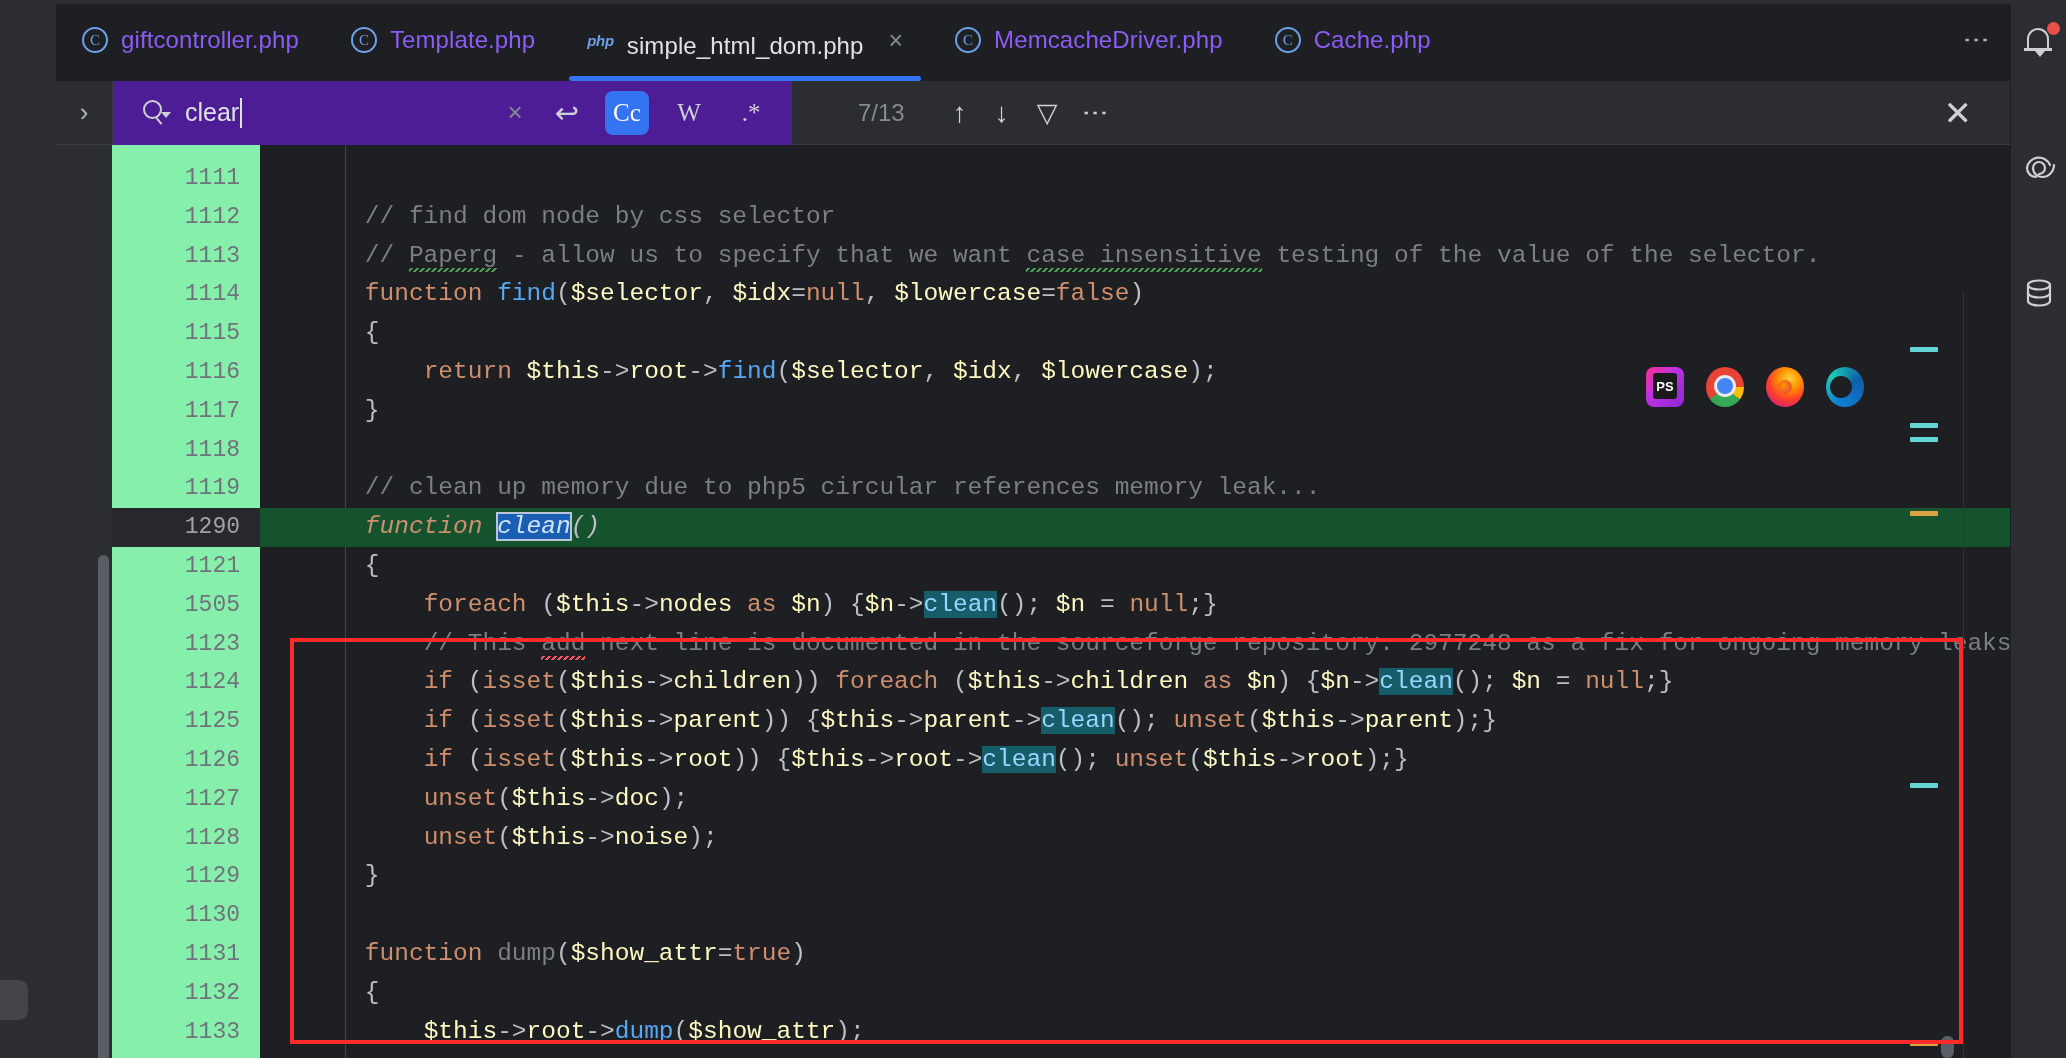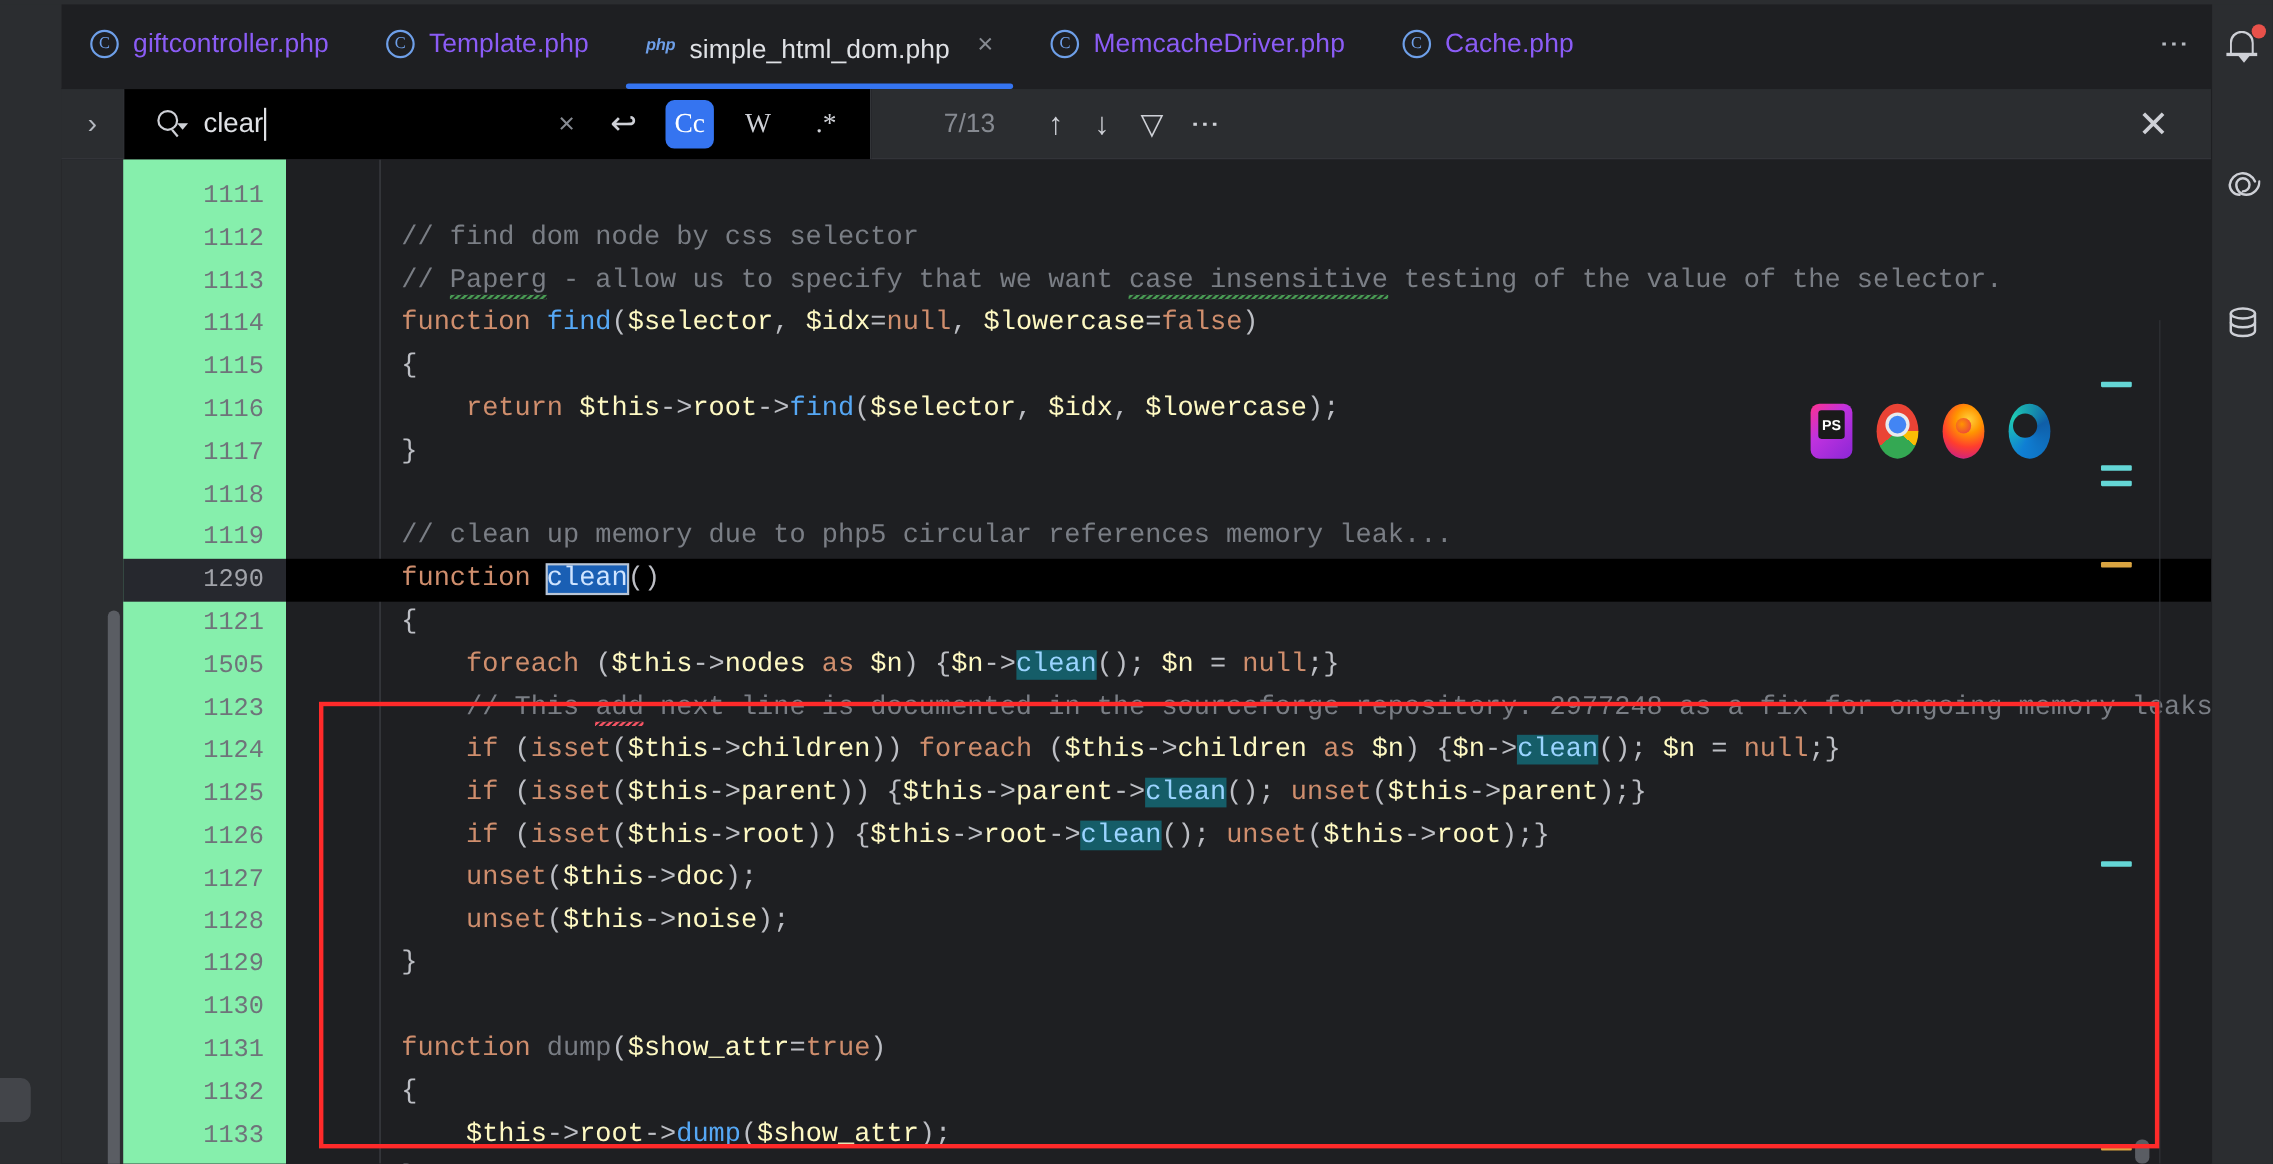--- a/index.html
+++ b/index.html
@@ -73,21 +73,21 @@
     position: relative;
     border-bottom: 1px solid #393b40;
   }
   .find-expand {
     width: 56px; text-align: center; color: #b4b8bf; font-size: 26px;
     flex: 0 0 56px;
   }
   .find-field {
     flex: 0 0 680px; height: 64px;
     display: flex; align-items: center;
-    background: #000000;
+    background: #4c1d95;
     border-left: 1px solid #393b40;
     border-right: 1px solid #393b40;
     padding: 0 18px 0 28px; gap: 14px;
   }
   .search-glyph { position: relative; width: 30px; height: 30px; flex: 0 0 30px; }
   .search-glyph .ring {
     position: absolute; left: 2px; top: 2px; width: 19px; height: 19px;
     border: 2px solid #ced0d6; border-radius: 50%;
   }
   .search-glyph .stem {
@@ -156,21 +156,21 @@
   .code-area {
     flex: 1 1 auto; position: relative; background: #1e1f22;
     padding-top: 14px; overflow: hidden; min-width: 0;
   }
   .cline {
     height: 38.8px; line-height: 38.8px;
     font-family: "Liberation Mono", monospace;
     font-size: 24.5px; white-space: pre; color: #bcbec4;
     padding-left: 46px; position: relative;
   }
-  .cline.cur { background: #000000; }
+  .cline.cur { background: #14532d; font-style: italic; }
   .indent-guide {
     position: absolute; left: 85px; top: 0; bottom: 0; width: 1px; background: #43454a;
   }
 
   
   .c-com   { color: #7a7e85; }
   .c-kw    { color: #cf8e6d; }
   .c-fn    { color: #56a8f5; }
   .c-fndef { color: #7a7e85; }
   .c-var   { color: #fef9c3; }
@@ -225,21 +225,21 @@
     background: repeating-linear-gradient(-45deg,#f75464 0 2px,transparent 2px 4px);
     background-size: 6px 5px; background-repeat: repeat-x;
   }
   .insp-chev { color: #b4b8bf; font-size: 24px; padding: 0 7px; }
 
   
   .browser-icons {
     position: absolute; right: 146px; top: 222px; z-index: 30;
     display: flex; gap: 22px; align-items: center;
   }
-  .bi { width: 38px; height: 50px; border-radius: 50%; position: relative; }
+  .bi { width: 38px; height: 40px; border-radius: 50%; position: relative; }
   .bi-ps {
     border-radius: 8px;
     background:
       linear-gradient(135deg,#ff318c 0%, #c032df 40%, #8b27d6 100%);
     display: flex; align-items: center; justify-content: center;
   }
   .bi-ps .pin {
     position: absolute; left: 7px; top: 6px; width: 24px; height: 26px;
     background: #1a1a1a; border-radius: 3px;
     display: flex; align-items: center; justify-content: center;

